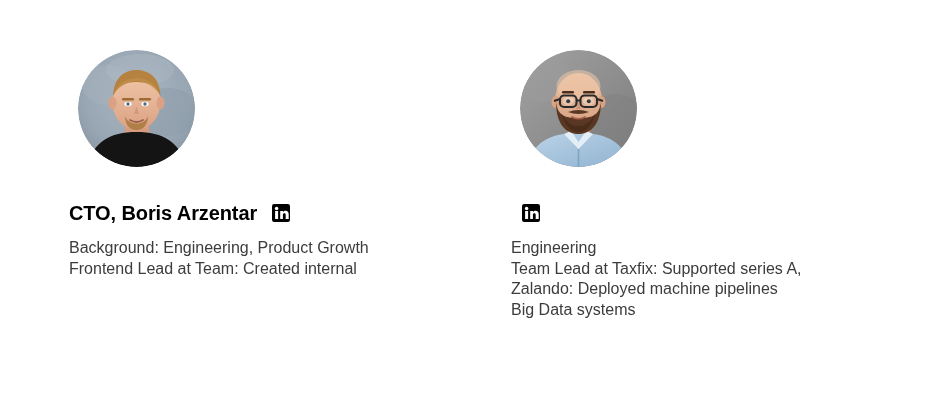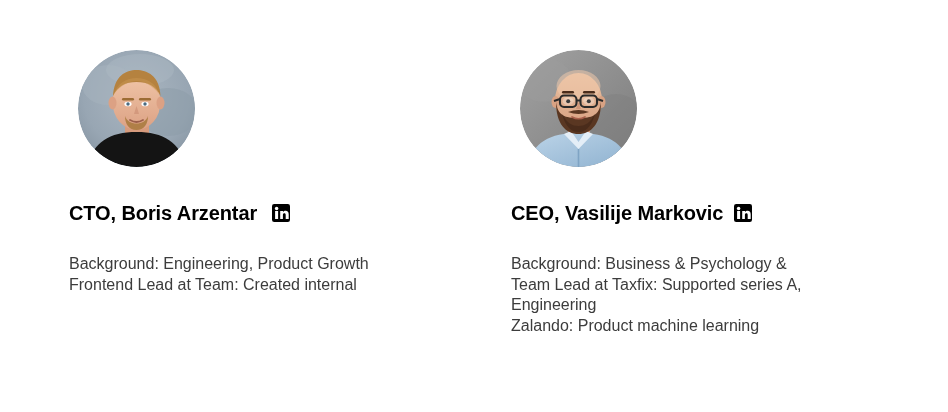--- a/index.html
+++ b/index.html
@@ -52,21 +52,21 @@
   .linkedin-icon {
     margin-left: 15px;
     width: 18px;
     height: 18px;
     flex: none;
     display: block;
   }
   .profile-card.card-2 .linkedin-icon { margin-left: 11px; }
 
   .bio {
-    margin-top: 28px;
+    margin-top: 12px;
     font-size: 16px;
     line-height: 20.5px;
     color: #3c3c3c;
   }
   .bio-line { white-space: pre-wrap; }
 </style>
 </head>
 <body>
 
 <div class="team-section">
@@ -199,31 +199,30 @@
           <rect x="42" y="41" width="12" height="2.4" rx="1.2" fill="#4a2c1b"></rect>
           <rect x="63" y="41" width="12" height="2.4" rx="1.2" fill="#4a2c1b"></rect>
 
           <path d="M58.5 52 L56 59 L61 59 Z" fill="#c98f71" opacity="0.75"></path>
 
           <path d="M52 67 Q58.5 70.5 65 67" stroke="#a8604c" stroke-width="1.7" fill="none" stroke-linecap="round"></path>
         </g>
       </svg>
     </div>
     <div class="name-row">
-      <span class="person-name">CEO, Vasilije Markovic</span>
       <a class="linkedin-icon" href="#" aria-label="LinkedIn">
         <svg width="18" height="18" viewBox="0 0 18 18">
           <rect width="18" height="18" rx="2.2" fill="#000000"></rect>
           <rect x="3.1" y="7" width="3" height="8" fill="#ffffff"></rect>
           <circle cx="4.6" cy="4.5" r="1.75" fill="#ffffff"></circle>
           <path d="M8.2 7 h2.85 v1.15 c0.5 -0.9 1.5 -1.35 2.6 -1.35 c2 0 3.05 1.25 3.05 3.6 V15 h-3 v-4.1 c0 -1.1 -0.42 -1.72 -1.33 -1.72 c-0.95 0 -1.47 0.64 -1.47 1.72 V15 h-2.7 Z" fill="#ffffff"></path>
         </svg>
       </a>
     </div>
     <div class="bio">
-      <div class="bio-line">Background: Business &amp; Psychology &amp;</div>
+      <div class="bio-line">Engineering</div>
       <div class="bio-line">Team Lead at Taxfix: Supported series A,</div>
-      <div class="bio-line">Engineering</div>
-      <div class="bio-line">Zalando: Product machine learning</div>
+      <div class="bio-line">Zalando: Deployed machine pipelines</div>
+      <div class="bio-line">Big Data systems</div>
     </div>
   </div>
 
 </div>
 
 </body></html>

